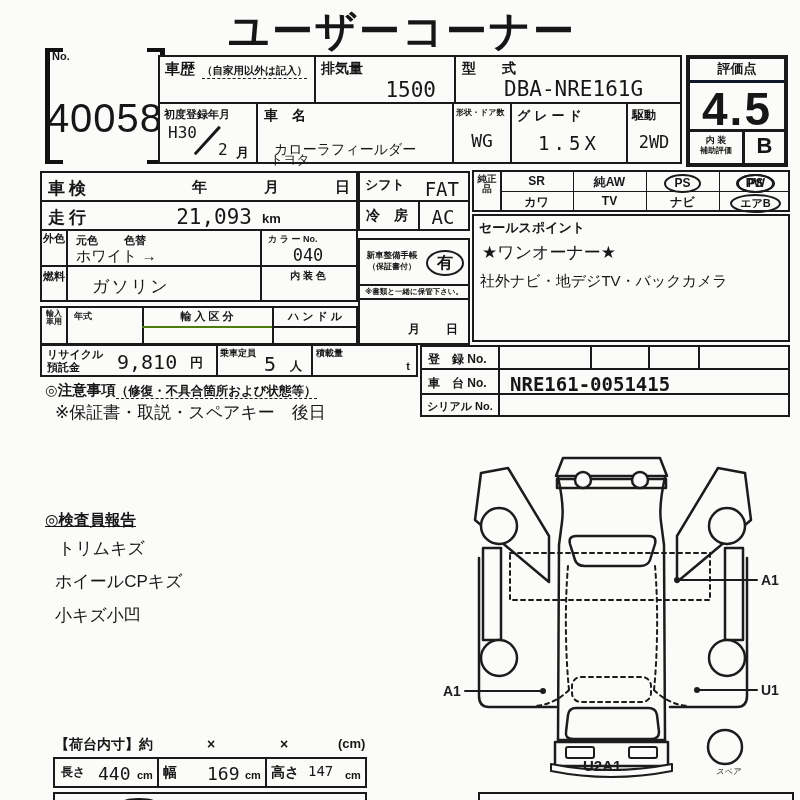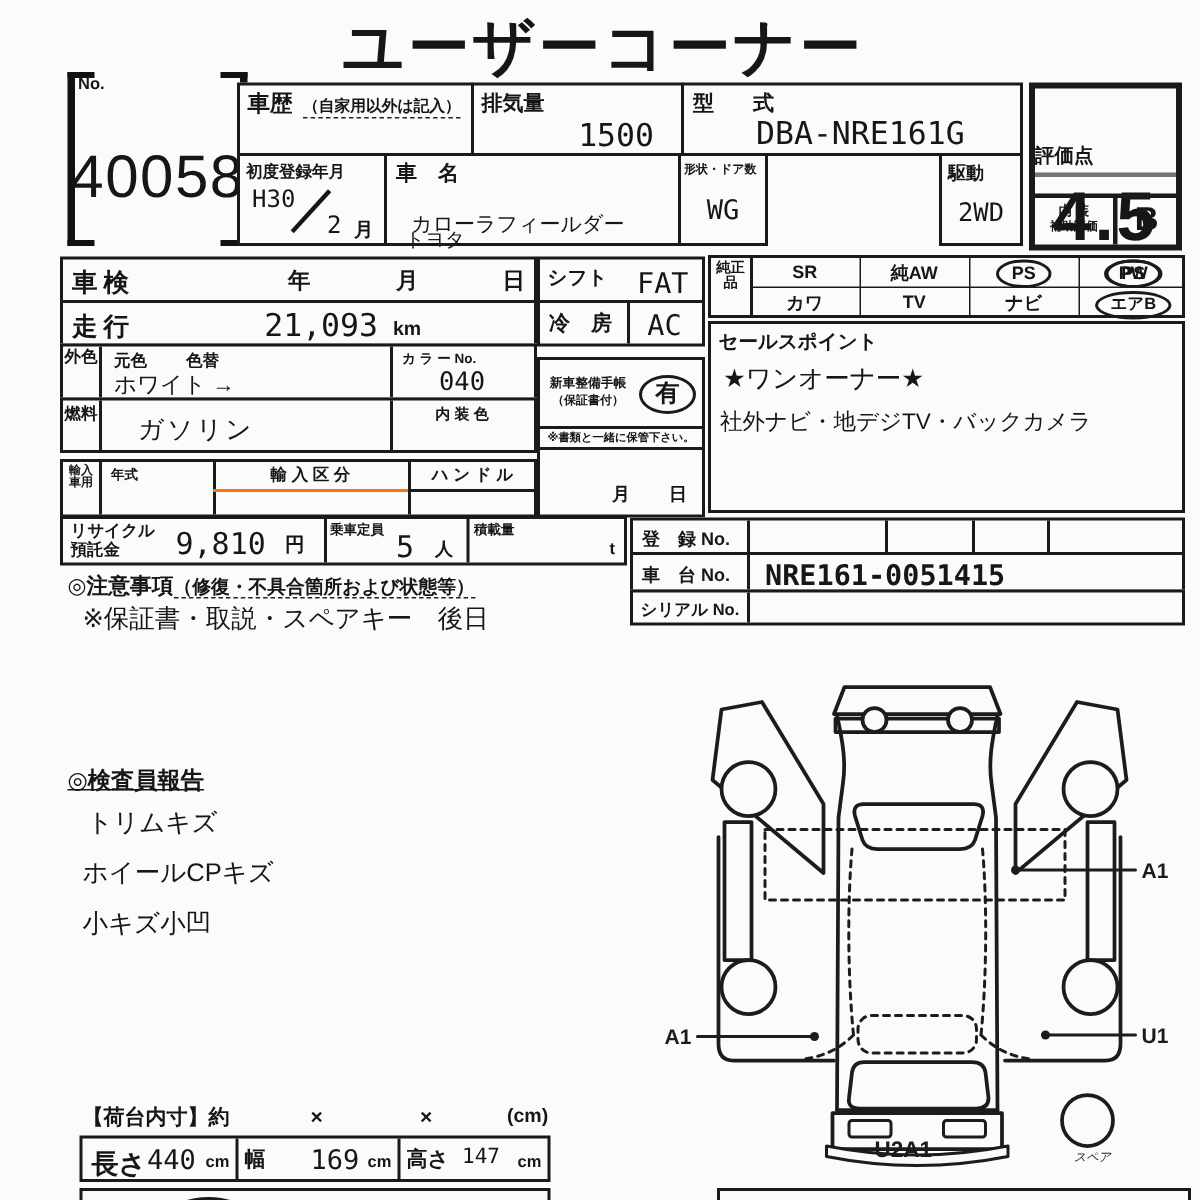--- a/index.html
+++ b/index.html
@@ -56,27 +56,31 @@
   </div>
   <div class="cell" style="left:256px;top:102px;width:198px;height:62px;">
     <span class="abs lbl nw" style="left:6px;top:3px;font-size:14px;">車　名</span>
     <span class="abs nw" style="left:12px;top:20px;font-size:13px;margin-top:27px;">トヨタ</span>
     <span class="abs nw" style="left:16px;top:37px;font-size:14px;">カローラフィールダー</span>
   </div>
   <div class="cell" style="left:452px;top:102px;width:60px;height:62px;">
     <span class="abs lbl nw" style="left:2px;top:3px;font-size:8px;">形状・ドア数</span>
     <span class="abs val nw" style="left:0;top:26px;width:100%;text-align:center;font-size:18px;">WG</span>
   </div>
+  <div class="cell" style="left:510px;top:102px;width:118px;height:62px;">
+    <span class="abs lbl nw" style="left:5px;top:3px;font-size:13px;letter-spacing:4px;">グレード</span>
+    <span class="abs val nw" style="left:0;top:28px;width:100%;text-align:center;font-size:19px;letter-spacing:4px;">1.5X</span>
+  </div>
   <div class="cell" style="left:626px;top:102px;width:56px;height:62px;">
     <span class="abs lbl nw" style="left:4px;top:3px;font-size:12px;">駆動</span>
     <span class="abs val nw" style="left:0;top:28px;width:100%;text-align:center;font-size:17px;">2WD</span>
   </div>
 
   <div class="cell" style="left:686px;top:55px;width:102px;height:112px;border-width:4px;">
-    <div style="height:21px;border-bottom:3px solid #737373;text-align:left;font-size:13px;font-weight:bold;line-height:20px;margin-top:35px;">評価点</div>
+    <div style="height:21px;border-bottom:3px solid #0f172a;text-align:center;font-size:13px;font-weight:bold;line-height:20px;">評価点</div>
     <div style="height:53px;text-align:center;font-size:46px;font-weight:bold;line-height:52px;letter-spacing:2px;">4.5</div>
     <div style="position:absolute;left:0;bottom:0;width:100%;height:31px;border-top:3px solid #1a1a1a;display:flex;">
       <div style="width:52px;border-right:3px solid #1a1a1a;text-align:center;">
         <div style="font-size:9px;font-weight:bold;line-height:12px;margin-top:2px;">内 装</div>
         <div style="font-size:8px;font-weight:bold;line-height:10px;">補助評価</div>
       </div>
       <div style="flex:1;text-align:center;font-size:22px;font-weight:bold;line-height:28px;">B</div>
     </div>
   </div>
 
@@ -106,21 +110,21 @@
     <div class="abs" style="left:24px;top:0;width:0;height:100%;border-left:2px solid #1a1a1a;"></div>
     <span class="abs nw" style="left:50px;top:8px;font-size:17px;letter-spacing:2px;">ガソリン</span>
     <div class="abs" style="left:218px;top:0;width:0;height:100%;border-left:2px solid #1a1a1a;"></div>
     <span class="abs lbl nw" style="left:218px;top:2px;width:96px;text-align:center;font-size:10px;">内 装 色</span>
   </div>
   <div class="cell" style="left:40px;top:306px;width:318px;height:39px;">
     <div class="abs stack" style="left:1px;top:2px;width:22px;font-size:8px;">輸入車用</div>
     <div class="abs" style="left:24px;top:0;width:0;height:100%;border-left:2px solid #1a1a1a;"></div>
     <span class="abs lbl nw" style="left:32px;top:2px;font-size:9px;">年式</span>
     <div class="abs" style="left:100px;top:0;width:0;height:100%;border-left:2px solid #1a1a1a;"></div>
-    <div class="abs lbl nw" style="left:100px;top:1px;width:130px;text-align:center;font-size:11px;border-bottom:2px solid #f97316;padding-bottom:2px;">輸 入 区 分</div>
+    <div class="abs lbl nw" style="left:100px;top:1px;width:130px;text-align:center;font-size:11px;border-bottom:2px solid #4d7c0f;padding-bottom:2px;">輸 入 区 分</div>
     <div class="abs" style="left:230px;top:0;width:0;height:100%;border-left:2px solid #1a1a1a;"></div>
     <div class="abs lbl nw" style="left:230px;top:1px;width:86px;text-align:center;font-size:11px;border-bottom:2px solid #1a1a1a;padding-bottom:2px;">ハ ン ド ル</div>
   </div>
 
   <div class="cell" style="left:358px;top:171px;width:112px;height:41px;">
     <span class="abs lbl nw" style="left:5px;top:3px;font-size:13px;">シフト</span>
     <span class="abs val nw" style="right:9px;top:5px;font-size:19px;">FAT</span>
   </div>
   <div class="cell" style="left:358px;top:200px;width:112px;height:31px;">
     <span class="abs lbl nw" style="left:6px;top:5px;font-size:14px;">冷　房</span>
@@ -266,21 +270,21 @@
     </svg>
   </div>
 
   <div class="abs" style="left:55px;top:736px;width:320px;height:20px;">
     <span class="abs lbl nw" style="left:0;top:0;font-size:14px;">【荷台内寸】約</span>
     <span class="abs lbl nw" style="left:152px;top:0;font-size:14px;">×</span>
     <span class="abs lbl nw" style="left:225px;top:0;font-size:14px;">×</span>
     <span class="abs lbl nw" style="left:283px;top:0;font-size:13px;">(cm)</span>
   </div>
   <div class="cell" style="left:53px;top:757px;width:314px;height:31px;border-width:2.5px;">
-    <span class="abs lbl nw" style="left:6px;top:5px;font-size:18px;">長さ</span>
+    <span class="abs lbl nw" style="left:6px;top:5px;font-size:12px;">長さ</span>
     <span class="abs val nw" style="left:43px;top:4px;font-size:18px;">440</span>
     <span class="abs lbl nw" style="left:82px;top:10px;font-size:11px;">cm</span>
     <div class="abs" style="left:102px;top:0;width:0;height:100%;border-left:2.5px solid #1a1a1a;"></div>
     <span class="abs lbl nw" style="left:108px;top:5px;font-size:14px;">幅</span>
     <span class="abs val nw" style="left:152px;top:4px;font-size:18px;">169</span>
     <span class="abs lbl nw" style="left:190px;top:10px;font-size:11px;">cm</span>
     <div class="abs" style="left:210px;top:0;width:0;height:100%;border-left:2.5px solid #1a1a1a;"></div>
     <span class="abs lbl nw" style="left:216px;top:5px;font-size:14px;">高さ</span>
     <span class="abs val nw" style="left:253px;top:4px;font-size:14px;">147</span>
     <span class="abs lbl nw" style="left:290px;top:10px;font-size:11px;">cm</span>

